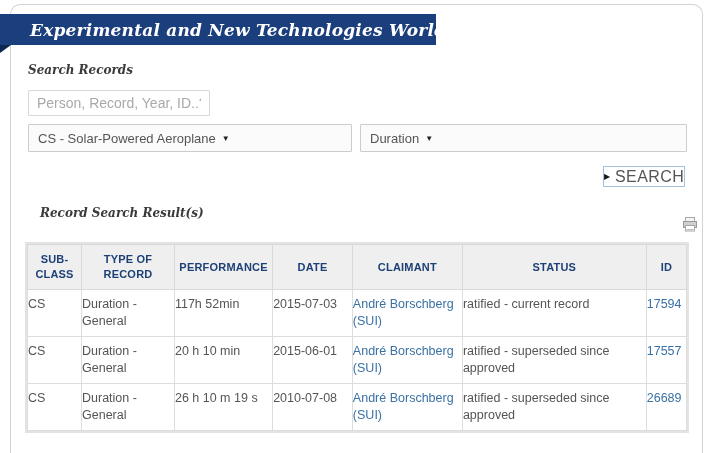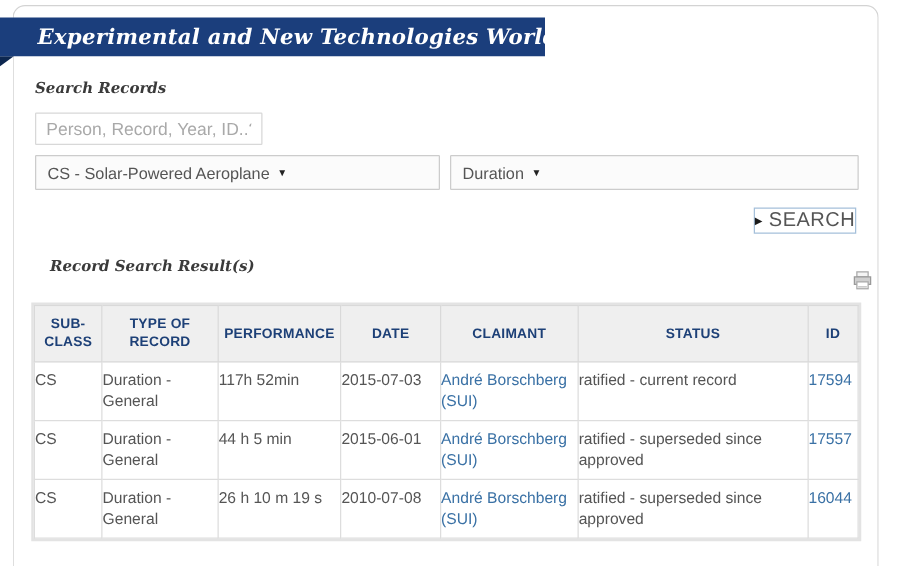--- a/index.html
+++ b/index.html
@@ -142,31 +142,31 @@
           <td>Duration - General</td>
           <td>117h 52min</td>
           <td class="date">2015-07-03</td>
           <td><a class="blue">André Borschberg (SUI)</a></td>
           <td>ratified - current record</td>
           <td><a class="blue">17594</a></td>
         </tr>
         <tr>
           <td>CS</td>
           <td>Duration - General</td>
-          <td>44 h 5 min</td>
+          <td>20 h 10 min</td>
           <td class="date">2015-06-01</td>
           <td><a class="blue">André Borschberg (SUI)</a></td>
           <td>ratified - superseded since approved</td>
           <td><a class="blue">17557</a></td>
         </tr>
         <tr>
           <td>CS</td>
           <td>Duration - General</td>
           <td>26 h 10 m 19 s</td>
           <td class="date">2010-07-08</td>
           <td><a class="blue">André Borschberg (SUI)</a></td>
           <td>ratified - superseded since approved</td>
-          <td><a class="blue">16044</a></td>
+          <td><a class="blue">26689</a></td>
         </tr>
       </tbody>
     </table>
   </div>
 </div>
 
 </body></html>

